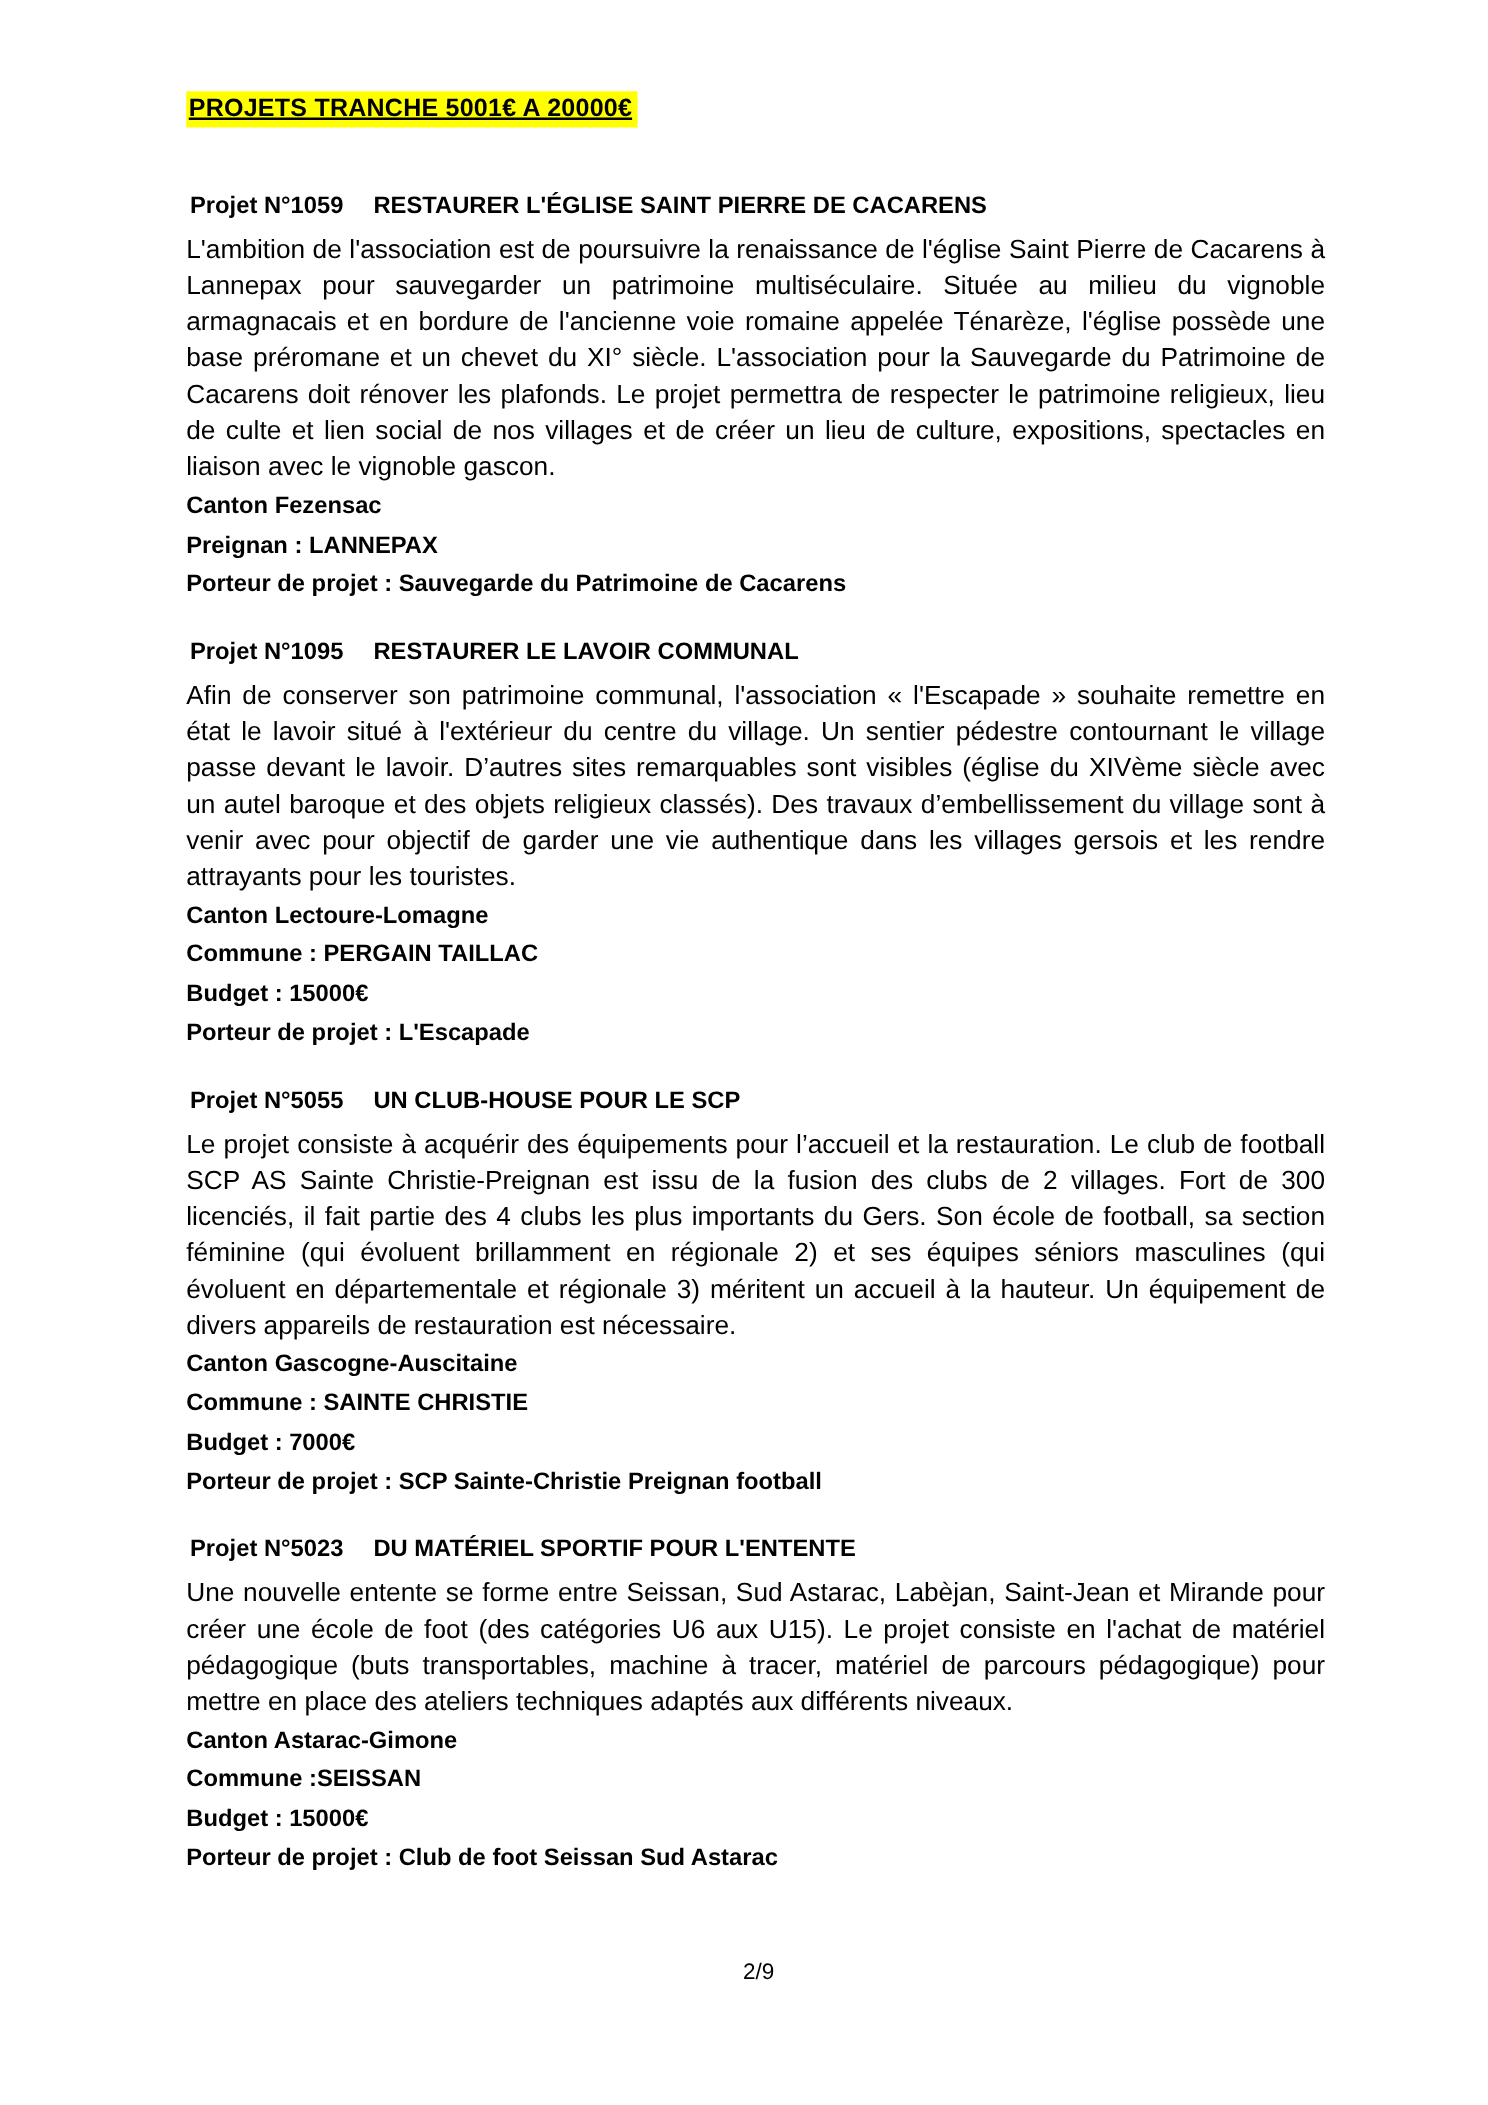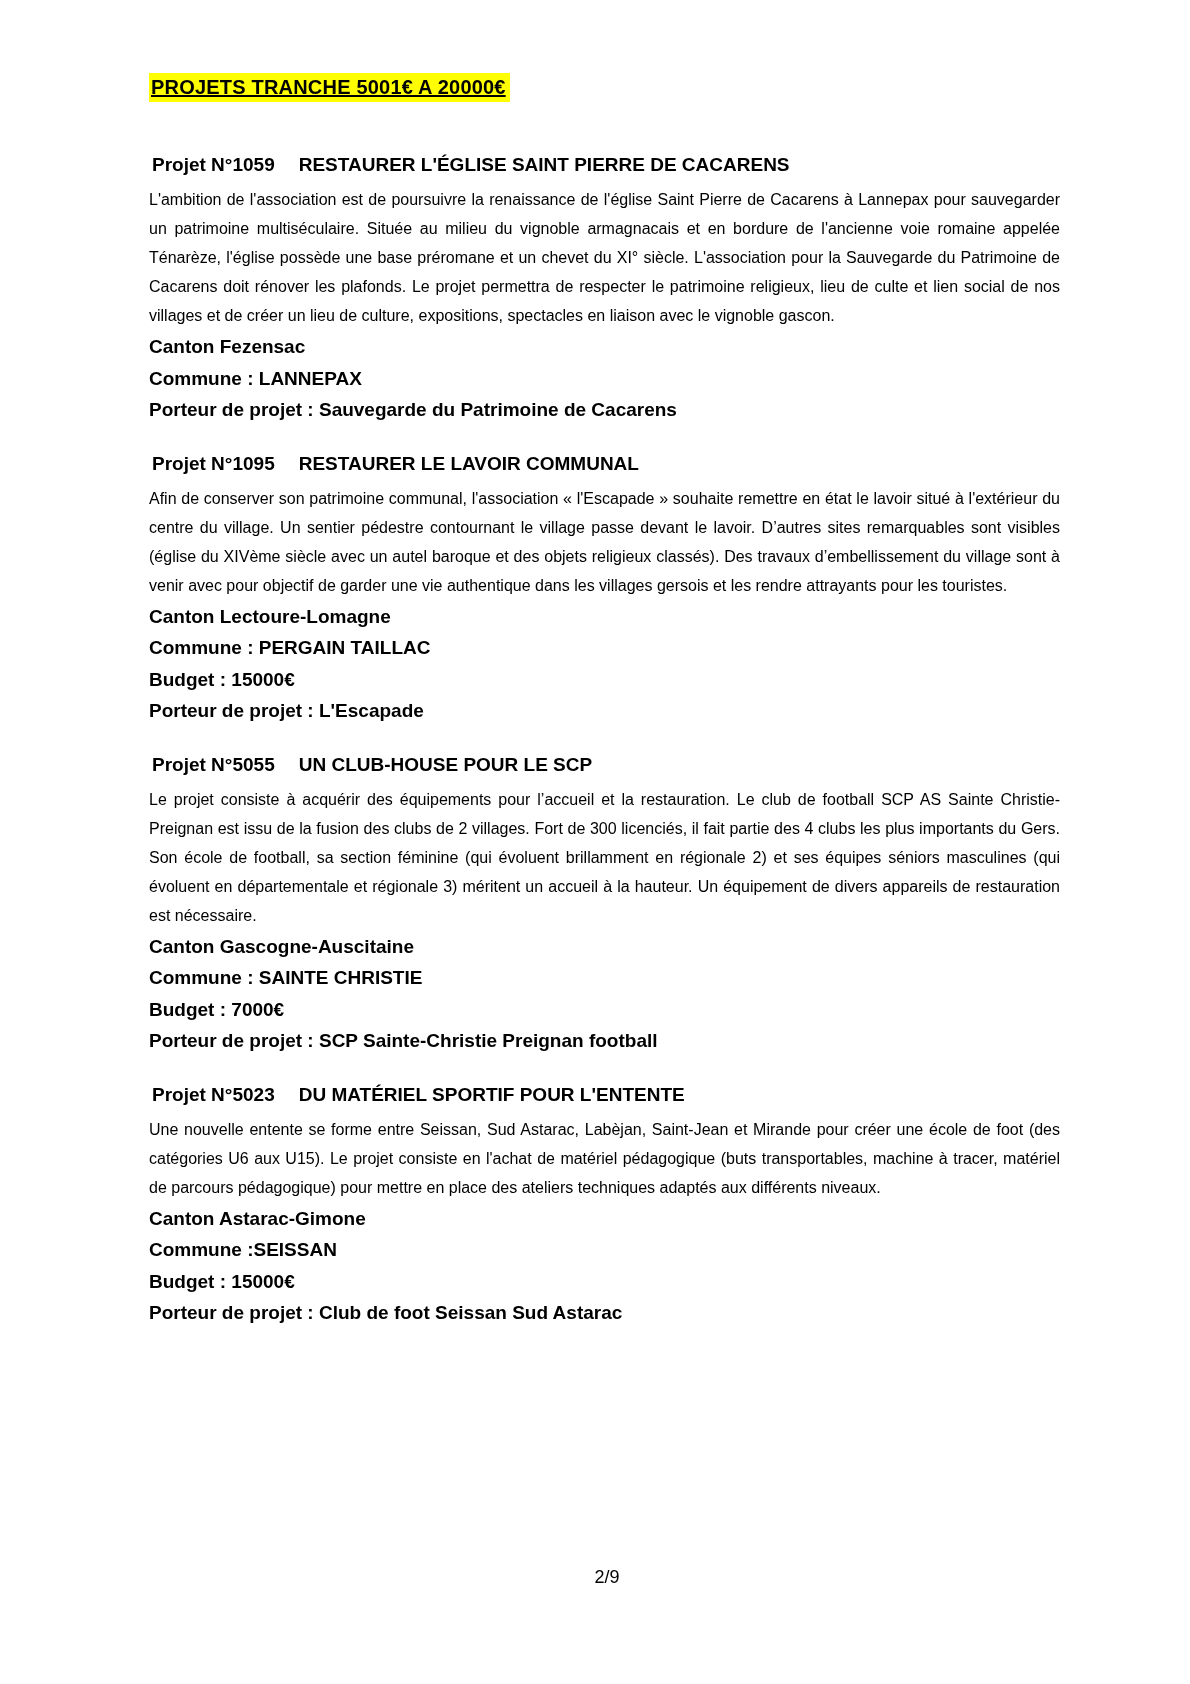--- a/index.html
+++ b/index.html
@@ -36,21 +36,21 @@
   .project:first-of-type { margin-top: 0; }
   .project-heading {
     font-size: 19px;
     line-height: 29px;
     font-weight: bold;
     display: flex;
   }
   .project-number { white-space: nowrap; }
   .project-title { margin-left: 21px; }
   .project-description {
-    font-size: 16px;
+    font-size: 21px;
     line-height: 29px;
     text-align: justify;
   }
   .meta {
     font-size: 19px;
     line-height: 28.5px;
     font-weight: bold;
   }
   .footer {
     position: absolute;
@@ -72,21 +72,21 @@
       <span class="doc-title">PROJETS TRANCHE 5001€ A 20000€</span>
     </div>
 
     <section class="project">
       <h2 class="project-heading">
         <span class="project-number">Projet N°1059</span>
         <span class="project-title">RESTAURER L'ÉGLISE SAINT PIERRE DE CACARENS</span>
       </h2>
       <p class="project-description">L'ambition de l'association est de poursuivre la renaissance de l'église Saint Pierre de Cacarens à Lannepax pour sauvegarder un patrimoine multiséculaire. Située au milieu du vignoble armagnacais et en bordure de l'ancienne voie romaine appelée Ténarèze, l'église possède une base préromane et un chevet du XI° siècle. L'association pour la Sauvegarde du Patrimoine de Cacarens doit rénover les plafonds. Le projet permettra de respecter le patrimoine religieux, lieu de culte et lien social de nos villages et de créer un lieu de culture, expositions, spectacles en liaison avec le vignoble gascon.</p>
       <p class="meta">Canton Fezensac</p>
-      <p class="meta">Commune : LANNEPAX</p>
+      <p class="meta">Preignan : LANNEPAX</p>
       <p class="meta">Porteur de projet : Sauvegarde du Patrimoine de Cacarens</p>
     </section>
 
     <section class="project">
       <h2 class="project-heading">
         <span class="project-number">Projet N°1095</span>
         <span class="project-title">RESTAURER LE LAVOIR COMMUNAL</span>
       </h2>
       <p class="project-description">Afin de conserver son patrimoine communal, l'association « l'Escapade » souhaite remettre en état le lavoir situé à l'extérieur du centre du village. Un sentier pédestre contournant le village passe devant le lavoir. D’autres sites remarquables sont visibles (église du XIVème siècle avec un autel baroque et des objets religieux classés). Des travaux d’embellissement du village sont à venir avec pour objectif de garder une vie authentique dans les villages gersois et les rendre attrayants pour les touristes.</p>
       <p class="meta">Canton Lectoure-Lomagne</p>

